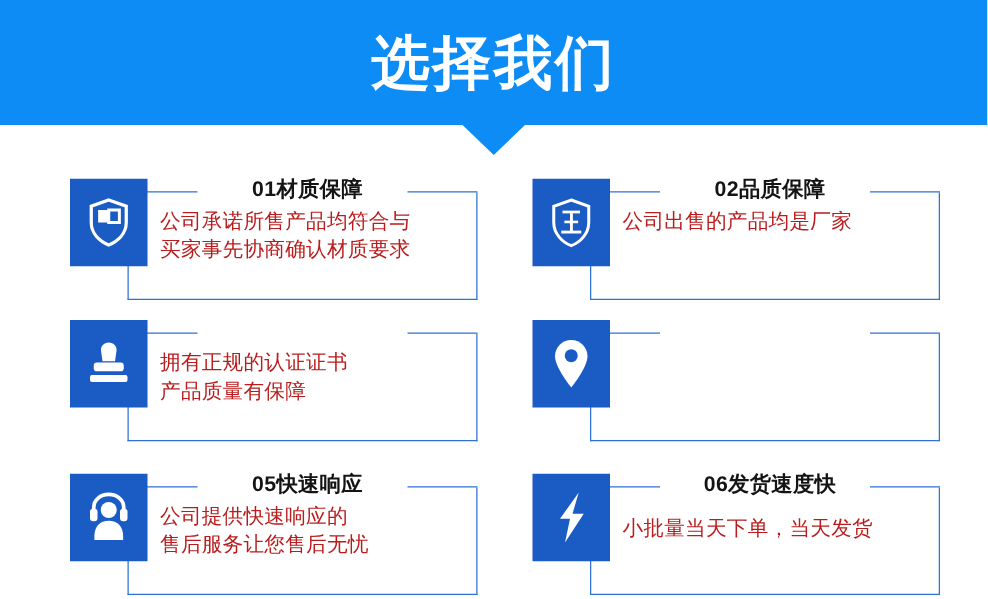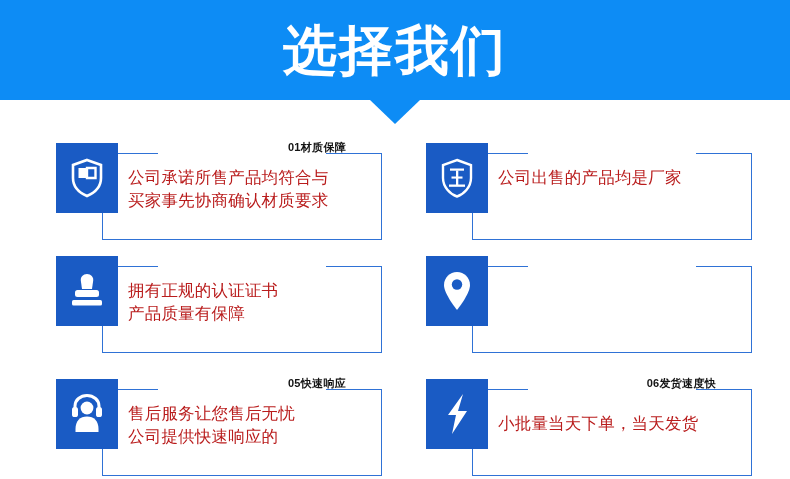--- a/index.html
+++ b/index.html
@@ -27,21 +27,21 @@
   }
   .banner-title {
     position: absolute;
     left: 0;
     top: 0;
     width: 790px;
     height: 100px;
     line-height: 100px;
     text-align: center;
     color: #ffffff;
-    font-size: 54px;
+    font-size: 47px;
     font-weight: bold;
     letter-spacing: 2px;
     white-space: nowrap;
   }
   .banner-notch {
     position: absolute;
     left: 370px;
     top: 100px;
     width: 0;
     height: 0;
@@ -109,22 +109,22 @@
     justify-content: center;
   }
   .icon-tile svg { display: block; }
 
   
   .card-title {
     position: absolute;
     left: 104px;
     top: 0px;
     width: 200px;
-    text-align: right;
-    font-size: 11px;
+    text-align: center;
+    font-size: 17px;
     font-weight: bold;
     color: #141414;
     white-space: nowrap;
     letter-spacing: 0.3px;
   }
   .card-body {
     position: absolute;
     left: 86px;
     top: 26px;
     right: 8px;
@@ -180,20 +180,21 @@
           <path d="M18 3 L32 8 V21 C32 30 25 37 18 39.5 C11 37 4 30 4 21 V8 Z" fill="none" stroke="#ffffff" stroke-width="2.4"></path>
           <g fill="#ffffff">
             <rect x="11" y="11.5" width="14" height="2.2"></rect>
             <rect x="17" y="13.5" width="2.3" height="15"></rect>
             <rect x="12.5" y="19.5" width="11" height="2.1"></rect>
             <rect x="10" y="27.5" width="16" height="2.3"></rect>
           </g>
         </svg>
       </span>
     </div>
+    <div class="card-title">02品质保障</div>
     <div class="card-body">
       <div>公司出售的产品均是厂家</div>
     </div>
   </div>
 
   <div class="card col-l row-2">
     <div class="frame"></div>
     <div class="frame-top-left"></div>
     <div class="frame-top-right"></div>
     <div class="icon-tile">
@@ -237,22 +238,22 @@
           <path d="M7 16 V13 C7 7 12.4 2.5 19 2.5 C25.6 2.5 31 7 31 13 V16" fill="none" stroke="#ffffff" stroke-width="3"></path>
           <rect x="4" y="14" width="6" height="10" rx="2.6" fill="#ffffff"></rect>
           <rect x="28" y="14" width="6" height="10" rx="2.6" fill="#ffffff"></rect>
           <circle cx="19" cy="15" r="6.4" fill="#ffffff"></circle>
           <path d="M19 23.5 C26 23.5 30.5 28 30.5 36 V39 H7.5 V36 C7.5 28 12 23.5 19 23.5 Z" fill="#ffffff"></path>
         </svg>
       </span>
     </div>
     <div class="card-title">05快速响应</div>
     <div class="card-body">
+      <div>公司提供快速响应的</div>
       <div>售后服务让您售后无忧</div>
-      <div>公司提供快速响应的</div>
     </div>
   </div>
 
   <div class="card col-r row-3">
     <div class="frame"></div>
     <div class="frame-top-left"></div>
     <div class="frame-top-right"></div>
     <div class="icon-tile">
       <span>
         <svg width="28" height="44" viewBox="0 0 28 44">

